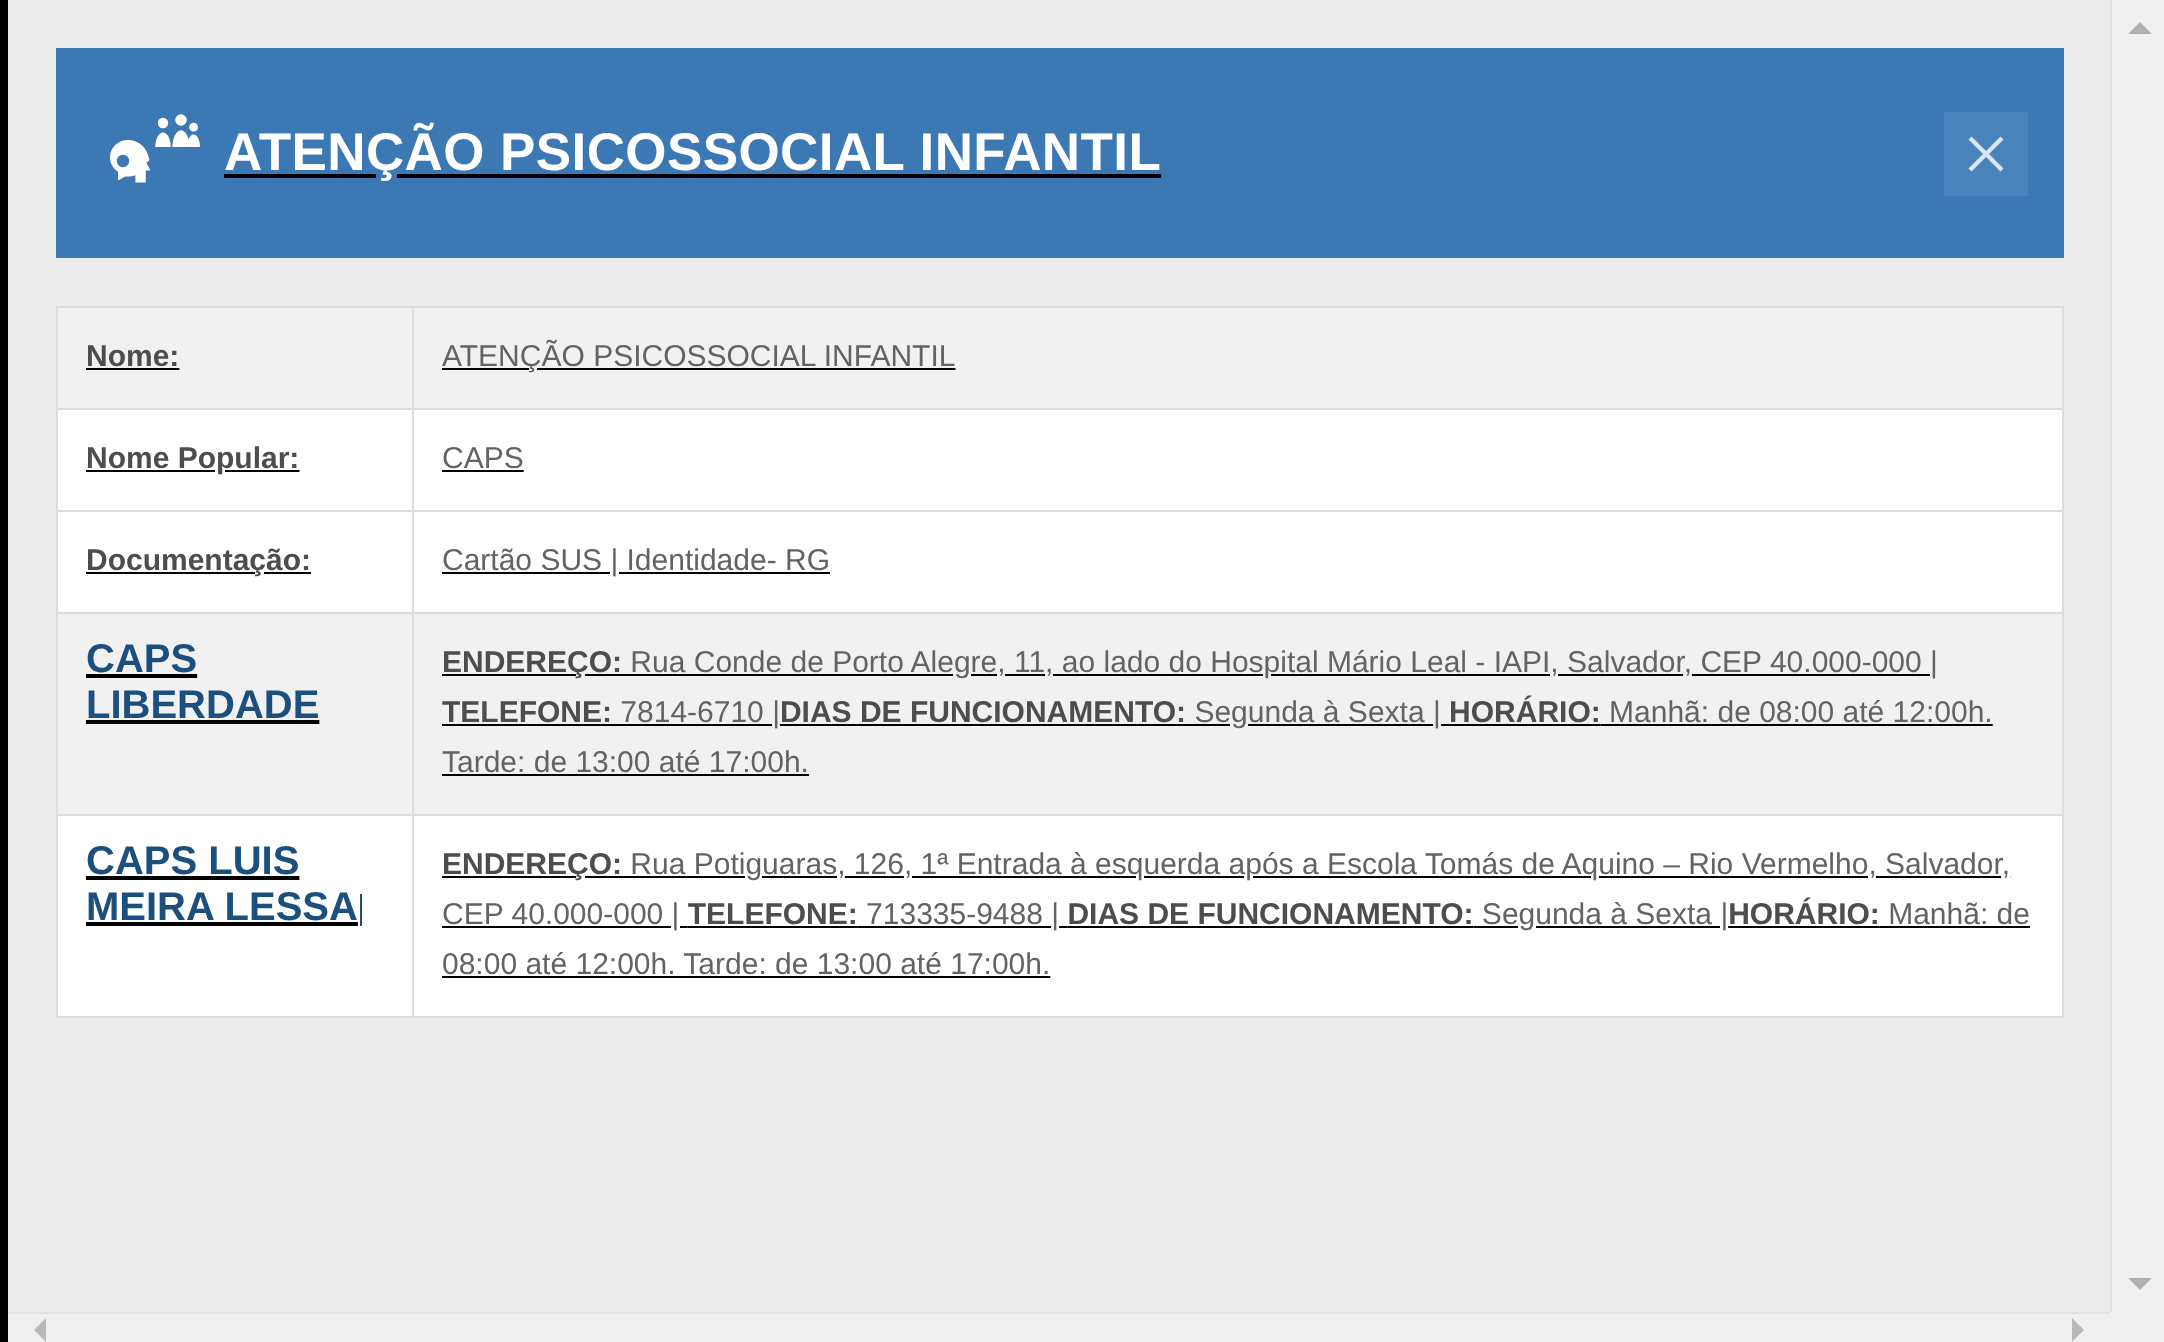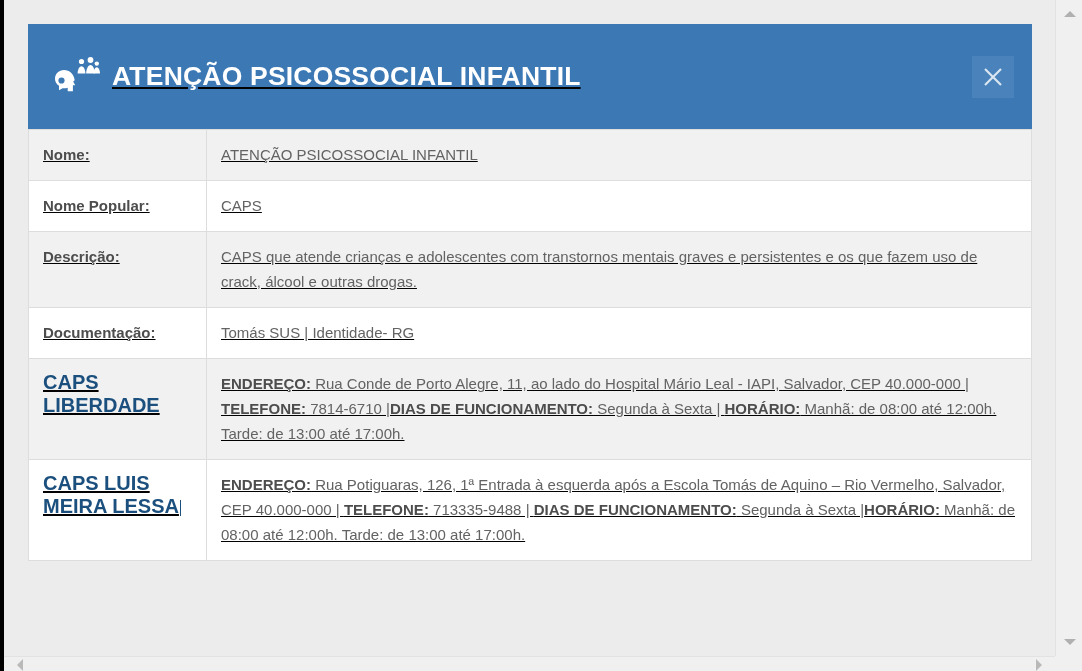--- a/index.html
+++ b/index.html
@@ -84,20 +84,21 @@
     padding: 0;
   }
   .close-btn svg { display: block; }
 
   
   .info-table {
     width: 100%;
     border-collapse: collapse;
     background: #15803d;
     table-layout: fixed;
+    margin-top: 24px;
   }
   .info-table tr { }
   .info-table td {
     border: 1px solid #dddddd;
     padding: 12px 14px 13px 14px;
     vertical-align: top;
     font-size: 15px;
     line-height: 25px;
     color: #636363;
   }
@@ -227,27 +228,23 @@
       <table class="info-table">
         <tbody id="table-body">
             <tr class="row-alt">
               <td class="key">Nome:</td>
               <td class="val">ATENÇÃO PSICOSSOCIAL INFANTIL</td>
             </tr>
             <tr class="row-plain">
               <td class="key">Nome Popular:</td>
               <td class="val">CAPS</td>
             </tr>
-            <tr class="row-alt">
-              <td class="key">Descrição:</td>
-              <td class="val">CAPS que atende crianças e adolescentes com transtornos mentais graves e persistentes e os que fazem uso de crack, álcool e outras drogas.</td>
-            </tr>
             <tr class="row-plain">
               <td class="key">Documentação:</td>
-              <td class="val">Tomás SUS | Identidade- RG</td>
+              <td class="val">Cartão SUS | Identidade- RG</td>
             </tr>
             <tr class="row-alt">
               <td class="key key-unit">CAPS LIBERDADE</td>
               <td class="val"><b>ENDEREÇO:</b><span> Rua Conde de Porto Alegre, 11, ao lado do Hospital Mário Leal - IAPI, Salvador, CEP 40.000-000 | </span><b>TELEFONE:</b><span> 7814-6710 |</span><b>DIAS DE FUNCIONAMENTO:</b><span> Segunda à Sexta | </span><b>HORÁRIO:</b><span> Manhã: de 08:00 até 12:00h. Tarde: de 13:00 até 17:00h.</span></td>
             </tr>
             <tr class="row-plain">
               <td class="key key-unit">CAPS LUIS MEIRA LESSA<span class="caret"></span></td>
               <td class="val"><b>ENDEREÇO:</b><span> Rua Potiguaras, 126, 1ª Entrada à esquerda após a Escola Tomás de Aquino – Rio Vermelho, Salvador, CEP 40.000-000 | </span><b>TELEFONE:</b><span> 713335-9488 | </span><b>DIAS DE FUNCIONAMENTO:</b><span> Segunda à Sexta |</span><b>HORÁRIO:</b><span> Manhã: de 08:00 até 12:00h. Tarde: de 13:00 até 17:00h.</span></td>
             </tr>
           </tbody>

